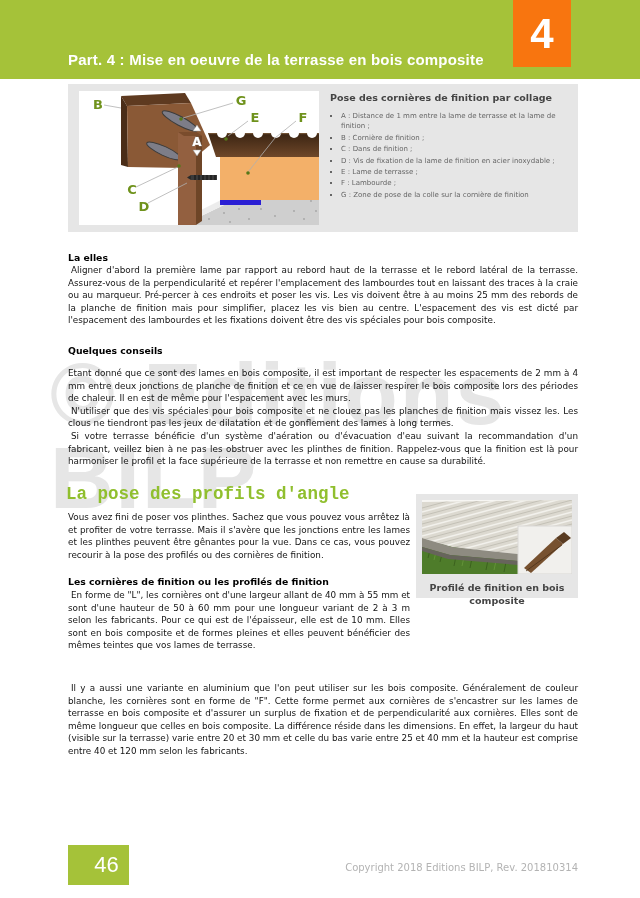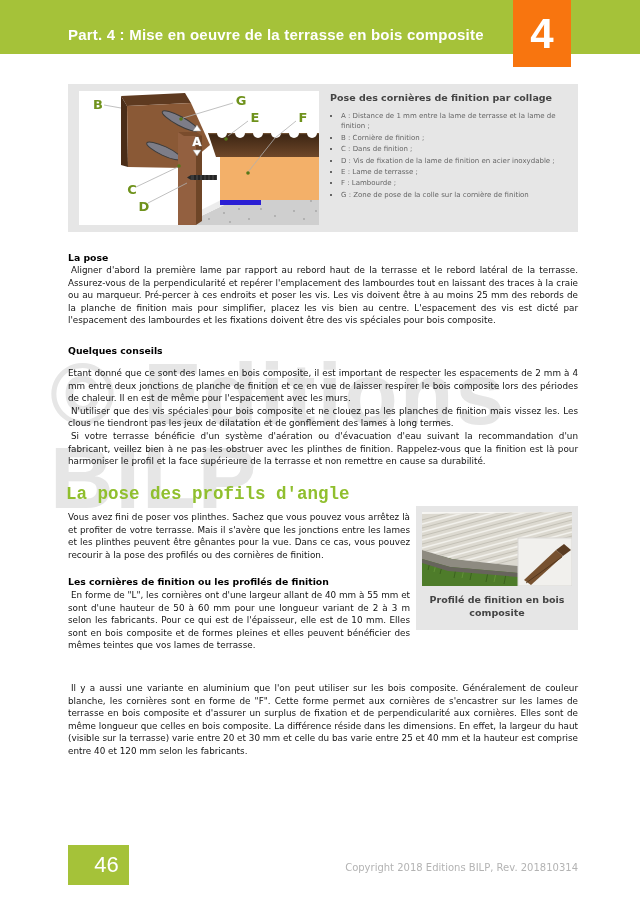--- a/index.html
+++ b/index.html
@@ -4,21 +4,21 @@
 <style>
   html,body{margin:0;padding:0;}
   body{
     width:640px;height:898px;position:relative;overflow:hidden;
     background:#ffffff;
     font-family:"DejaVu Sans",sans-serif;
     color:#111;
   }
   .abs{position:absolute;}
   
-  .header{top:0;left:0;width:640px;height:54px;background:var(--green,#a5c239);}
+  .header{top:0;left:0;width:640px;height:79px;background:var(--green,#a5c239);}
   .header-title{
     position:absolute;left:68px;bottom:11px;color:#fff;font-weight:bold;
     font-size:15px;font-family:"Liberation Sans",sans-serif;letter-spacing:.2px;white-space:nowrap;
   }
   .chapter-badge{
     position:absolute;left:513px;top:0;width:58px;height:67px;
     background:var(--orange,#f8750f);color:#fff;display:flex;align-items:center;justify-content:center;
     font-size:42px;font-weight:bold;font-family:"Liberation Sans",sans-serif;
   }
   
@@ -37,21 +37,21 @@
   .green-heading{
     left:66px;top:484px;font-size:17.5px;font-weight:bold;
     color:var(--heading-green,#90bf2e);font-family:Liberation Mono, monospace;z-index:1;
   }
   .watermark{
     left:50px;top:352px;z-index:0;color:#e6e6e6;font-weight:bold;
     font-family:"Liberation Sans",sans-serif;font-size:88px;line-height:84px;
     letter-spacing:2px;white-space:nowrap;user-select:none;
   }
   
-  .figure2{left:416px;top:506px;width:162px;height:124px;background:#e6e6e6;z-index:2;}
+  .figure2{left:416px;top:494px;width:162px;height:104px;background:#e6e6e6;z-index:2;}
   .figure2 svg{position:absolute;left:6px;top:6px;display:block;}
   .caption{
     position:absolute;left:5px;right:5px;top:88px;text-align:center;
     font-weight:bold;font-size:9.5px;line-height:12.5px;color:#444;
   }
   
   .page-num{
     left:68px;top:845px;width:45px;height:40px;background:var(--green,#a5c239);
     color:#fff;display:flex;align-items:center;justify-content:center;
     font-size:22px;font-family:"Liberation Sans",sans-serif;z-index:1;padding-left:16px;
@@ -175,21 +175,21 @@
       <li>B : Cornière de finition ;</li>
       <li>C : Dans de finition ;</li>
       <li>D : Vis de fixation de la lame de finition en acier inoxydable ;</li>
       <li>E : Lame de terrasse ;</li>
       <li>F : Lambourde ;</li>
       <li>G : Zone de pose de la colle sur la cornière de finition</li>
     </ul>
   </div>
 </div>
 
-<div class="abs h-small" style="left:68px;top:252px;">La pose</div>
+<div class="abs h-small" style="left:68px;top:252px;">La elles</div>
 <div class="abs txt ind" style="left:68px;top:264px;width:510px;">Aligner d'abord la première lame par rapport au rebord haut de la terrasse et le rebord latéral de la terrasse. Assurez-vous de la perpendicularité et repérer l'emplacement des lambourdes tout en laissant des traces à la craie ou au marqueur. Pré-percer à ces endroits et poser les vis. Les vis doivent être à au moins 25 mm des rebords de la planche de finition mais pour simplifier, placez les vis bien au centre. L'espacement des vis est dicté par l'espacement des lambourdes et les fixations doivent être des vis spéciales pour bois composite.</div>
 
 <div class="abs h-small" style="left:68px;top:345px;">Quelques conseils</div>
 <div class="abs" style="left:68px;top:367px;width:510px;z-index:1;">
   <p class="txt" style="margin:0;">Etant donné que ce sont des lames en bois composite, il est important de respecter les espacements de 2 mm à 4 mm entre deux jonctions de planche de finition et ce en vue de laisser respirer le bois composite lors des périodes de chaleur. Il en est de même pour l'espacement avec les murs.</p>
   <p class="txt ind" style="margin:0;">N'utiliser que des vis spéciales pour bois composite et ne clouez pas les planches de finition mais vissez les. Les clous ne tiendront pas les jeux de dilatation et de gonflement des lames à long termes.</p>
   <p class="txt ind" style="margin:0;">Si votre terrasse bénéficie d'un système d'aération ou d'évacuation d'eau suivant la recommandation d'un fabricant, veillez bien à ne pas les obstruer avec les plinthes de finition. Rappelez-vous que la finition est là pour harmoniser le profil et la face supérieure de la terrasse et non remettre en cause sa durabilité.</p>
 </div>
 
 <div class="abs green-heading">La pose des profils d'angle</div>

